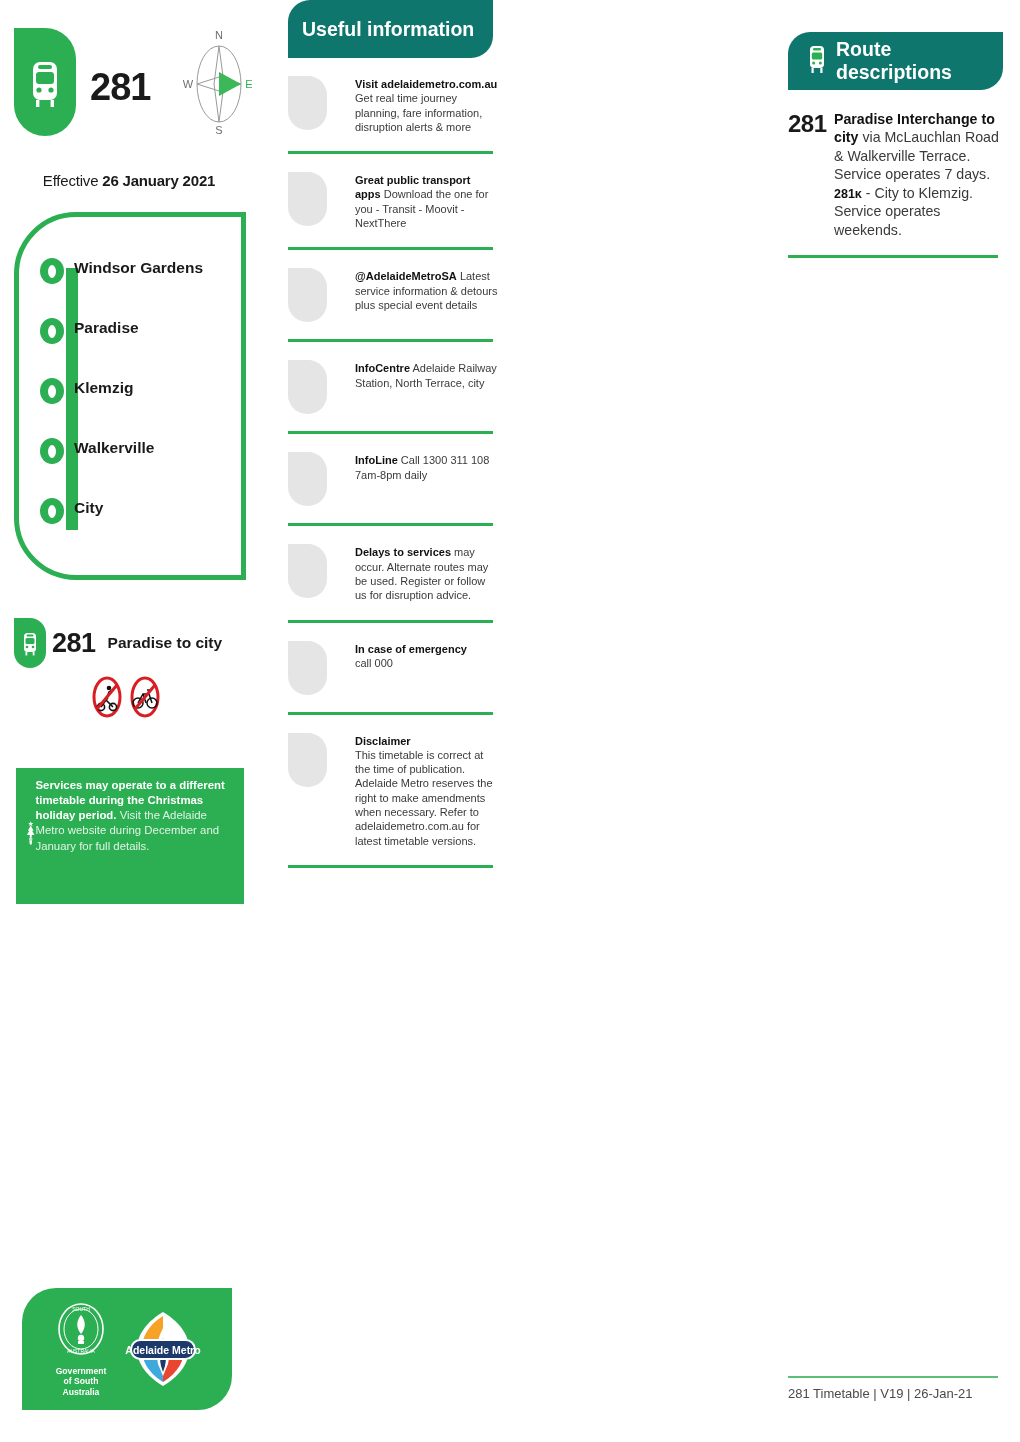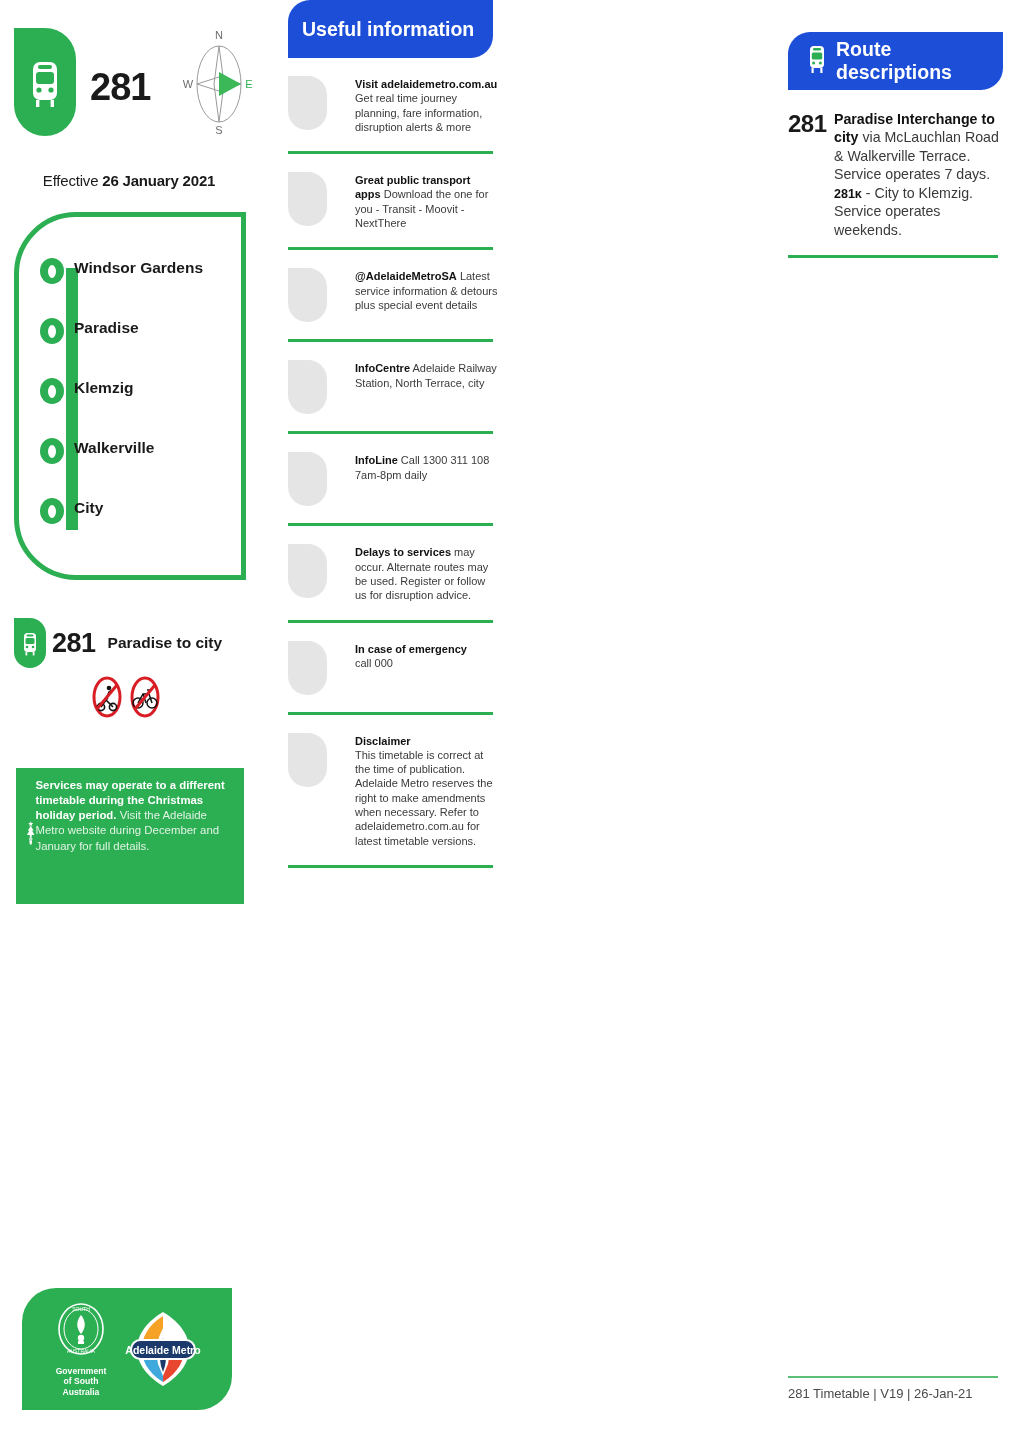--- a/index.html
+++ b/index.html
@@ -67,21 +67,21 @@
     background: #2CAF52; border-radius: 34px 0 34px 0;
     display: flex; align-items: center; justify-content: center; gap: 16px;
   }
   .sa-crest { width: 56px; text-align: center; color: #fff; }
   .sa-crest-txt { font-size: 8.6px; font-weight: bold; line-height: 1.22; margin-top: 3px; }
   .am-logo { width: 76px; height: 82px; position: relative; }
 
   
   .col2 { position: absolute; left: 288px; top: 0; width: 210px; }
   .banner {
-    background: #1d4ed8; color: #fff; height: 58px;
+    background: #0f766e; color: #fff; height: 58px;
     border-radius: 22px 0 22px 0;
     display: flex; align-items: center; padding: 0 0 0 14px;
     font-size: 19.5px; font-weight: bold;
   }
   .banner.with-icon { padding-left: 18px; gap: 8px; }
   .banner-wide { width: 205px; }
 
   .info-item { display: flex; padding-top: 18px; }
   .ic {
     flex: 0 0 auto; width: 36px; height: 54px; background: #e5e5e5;

